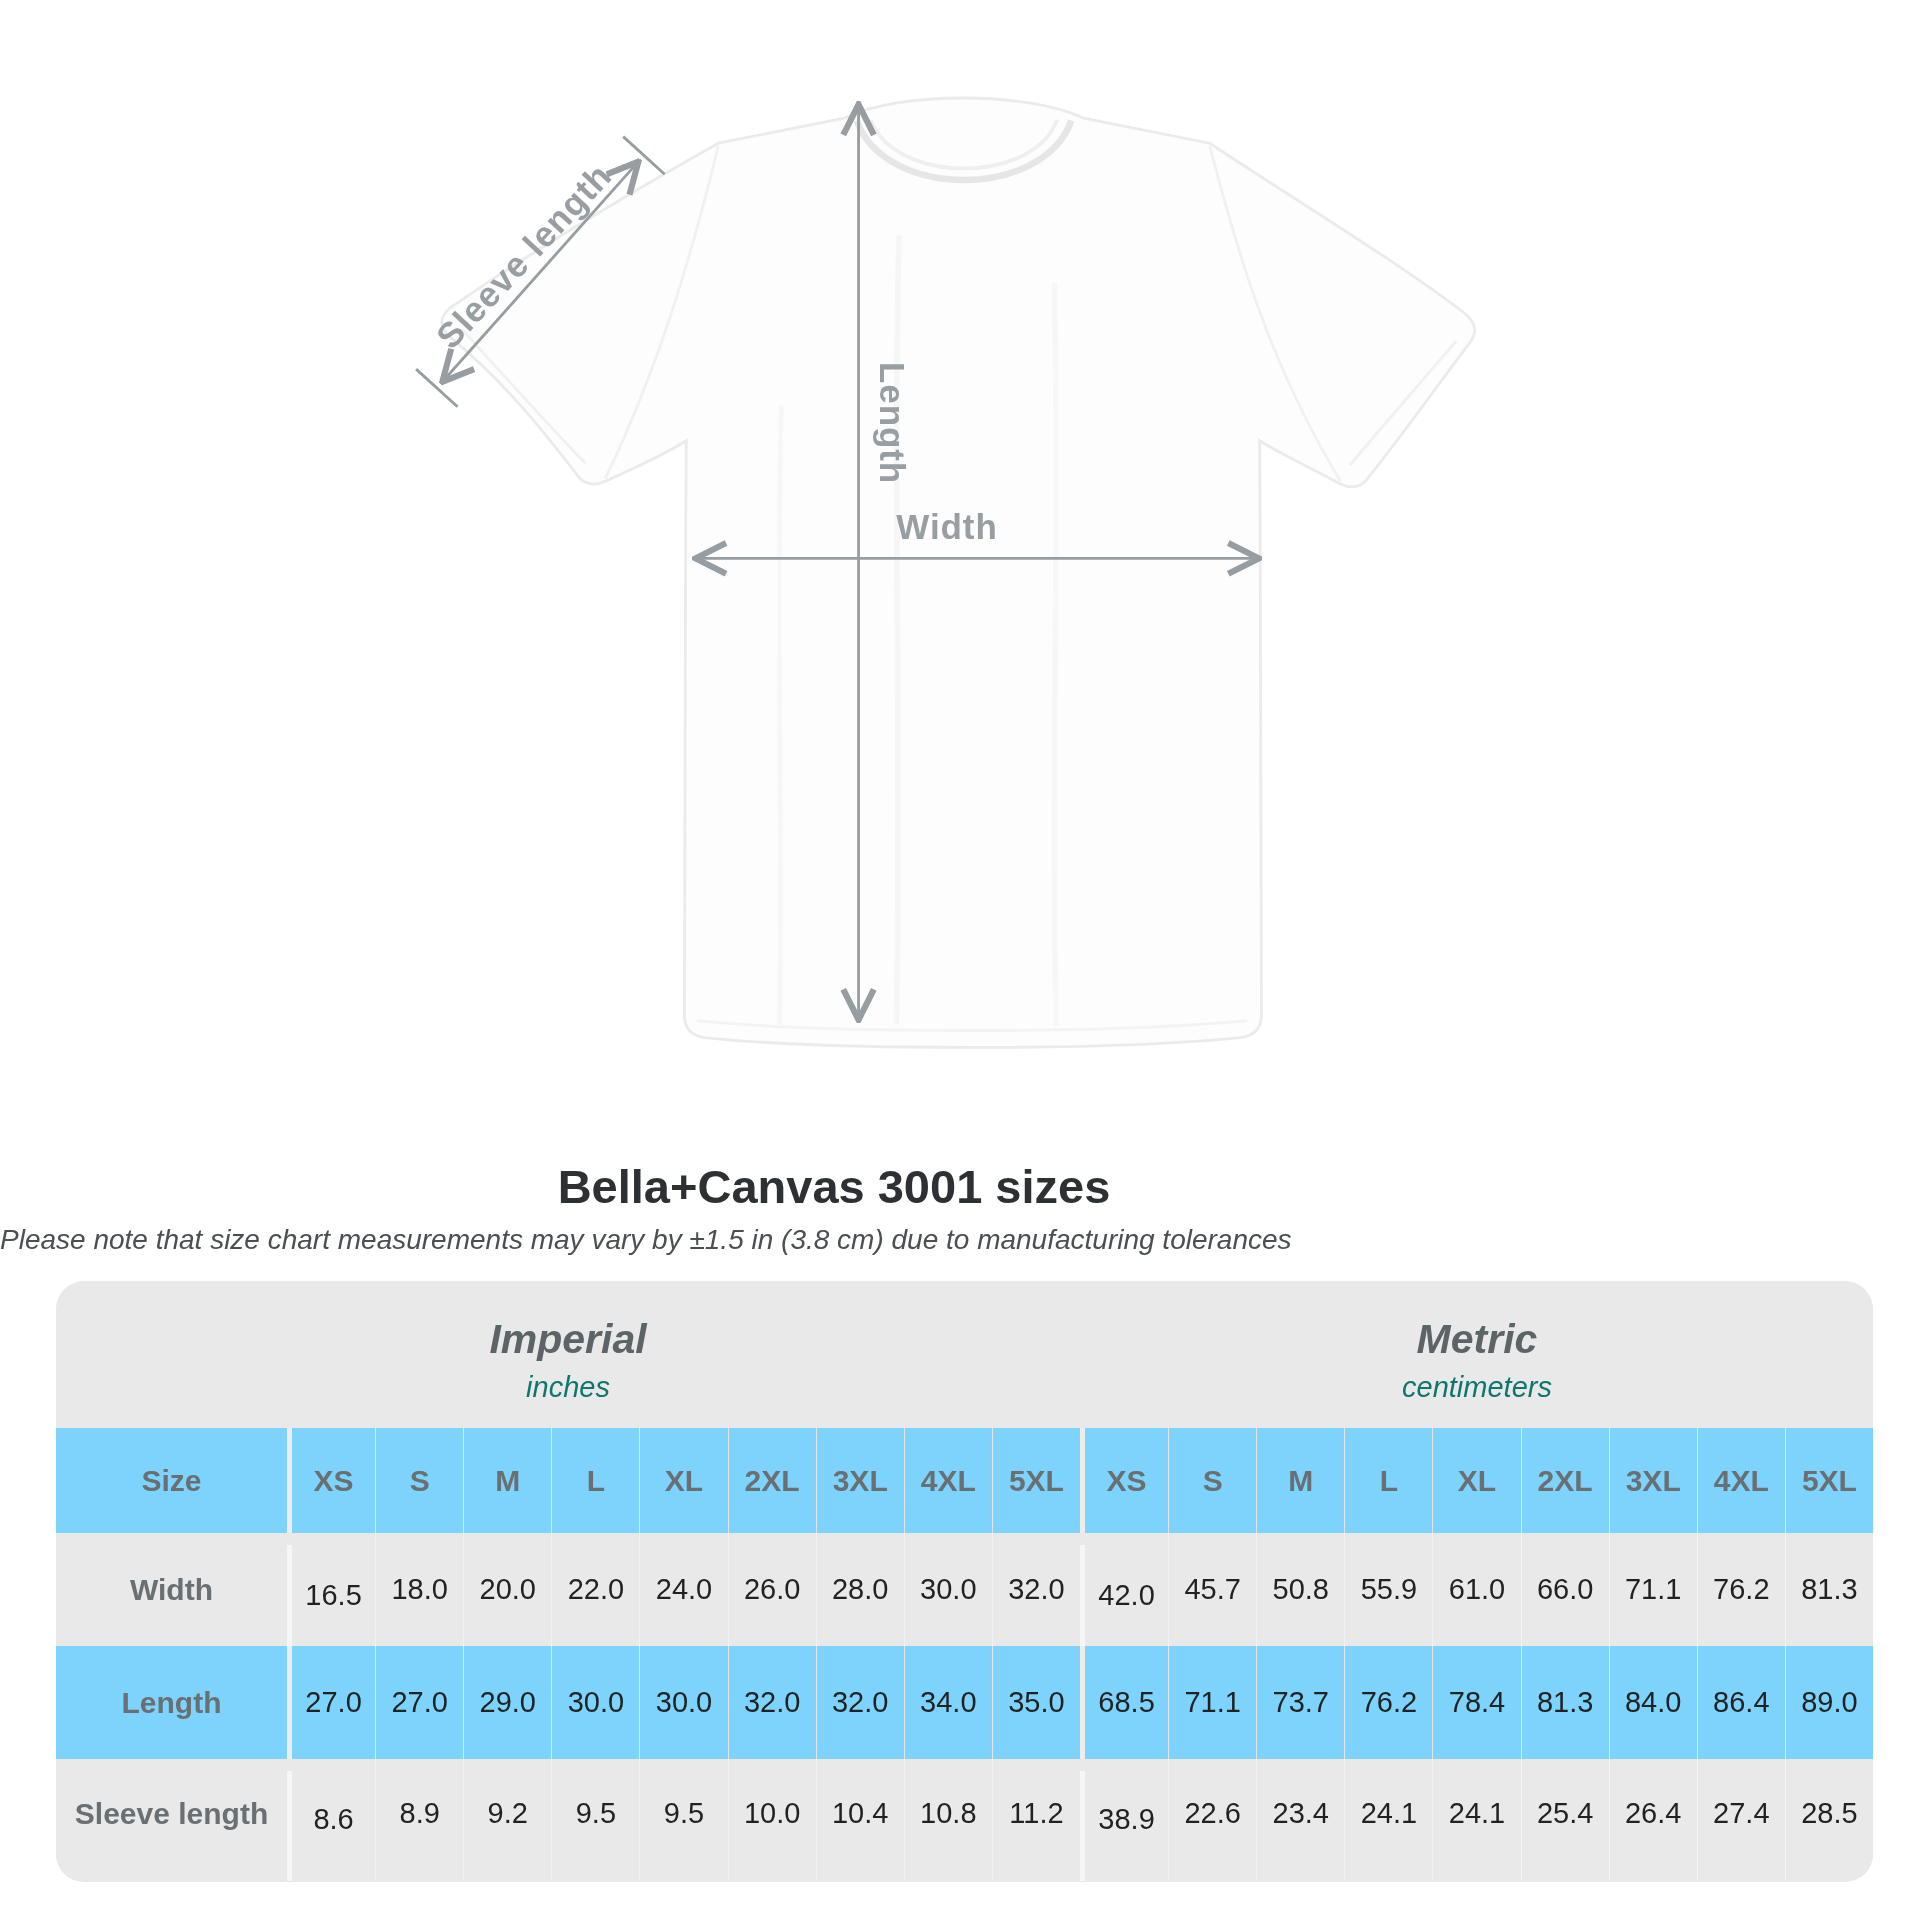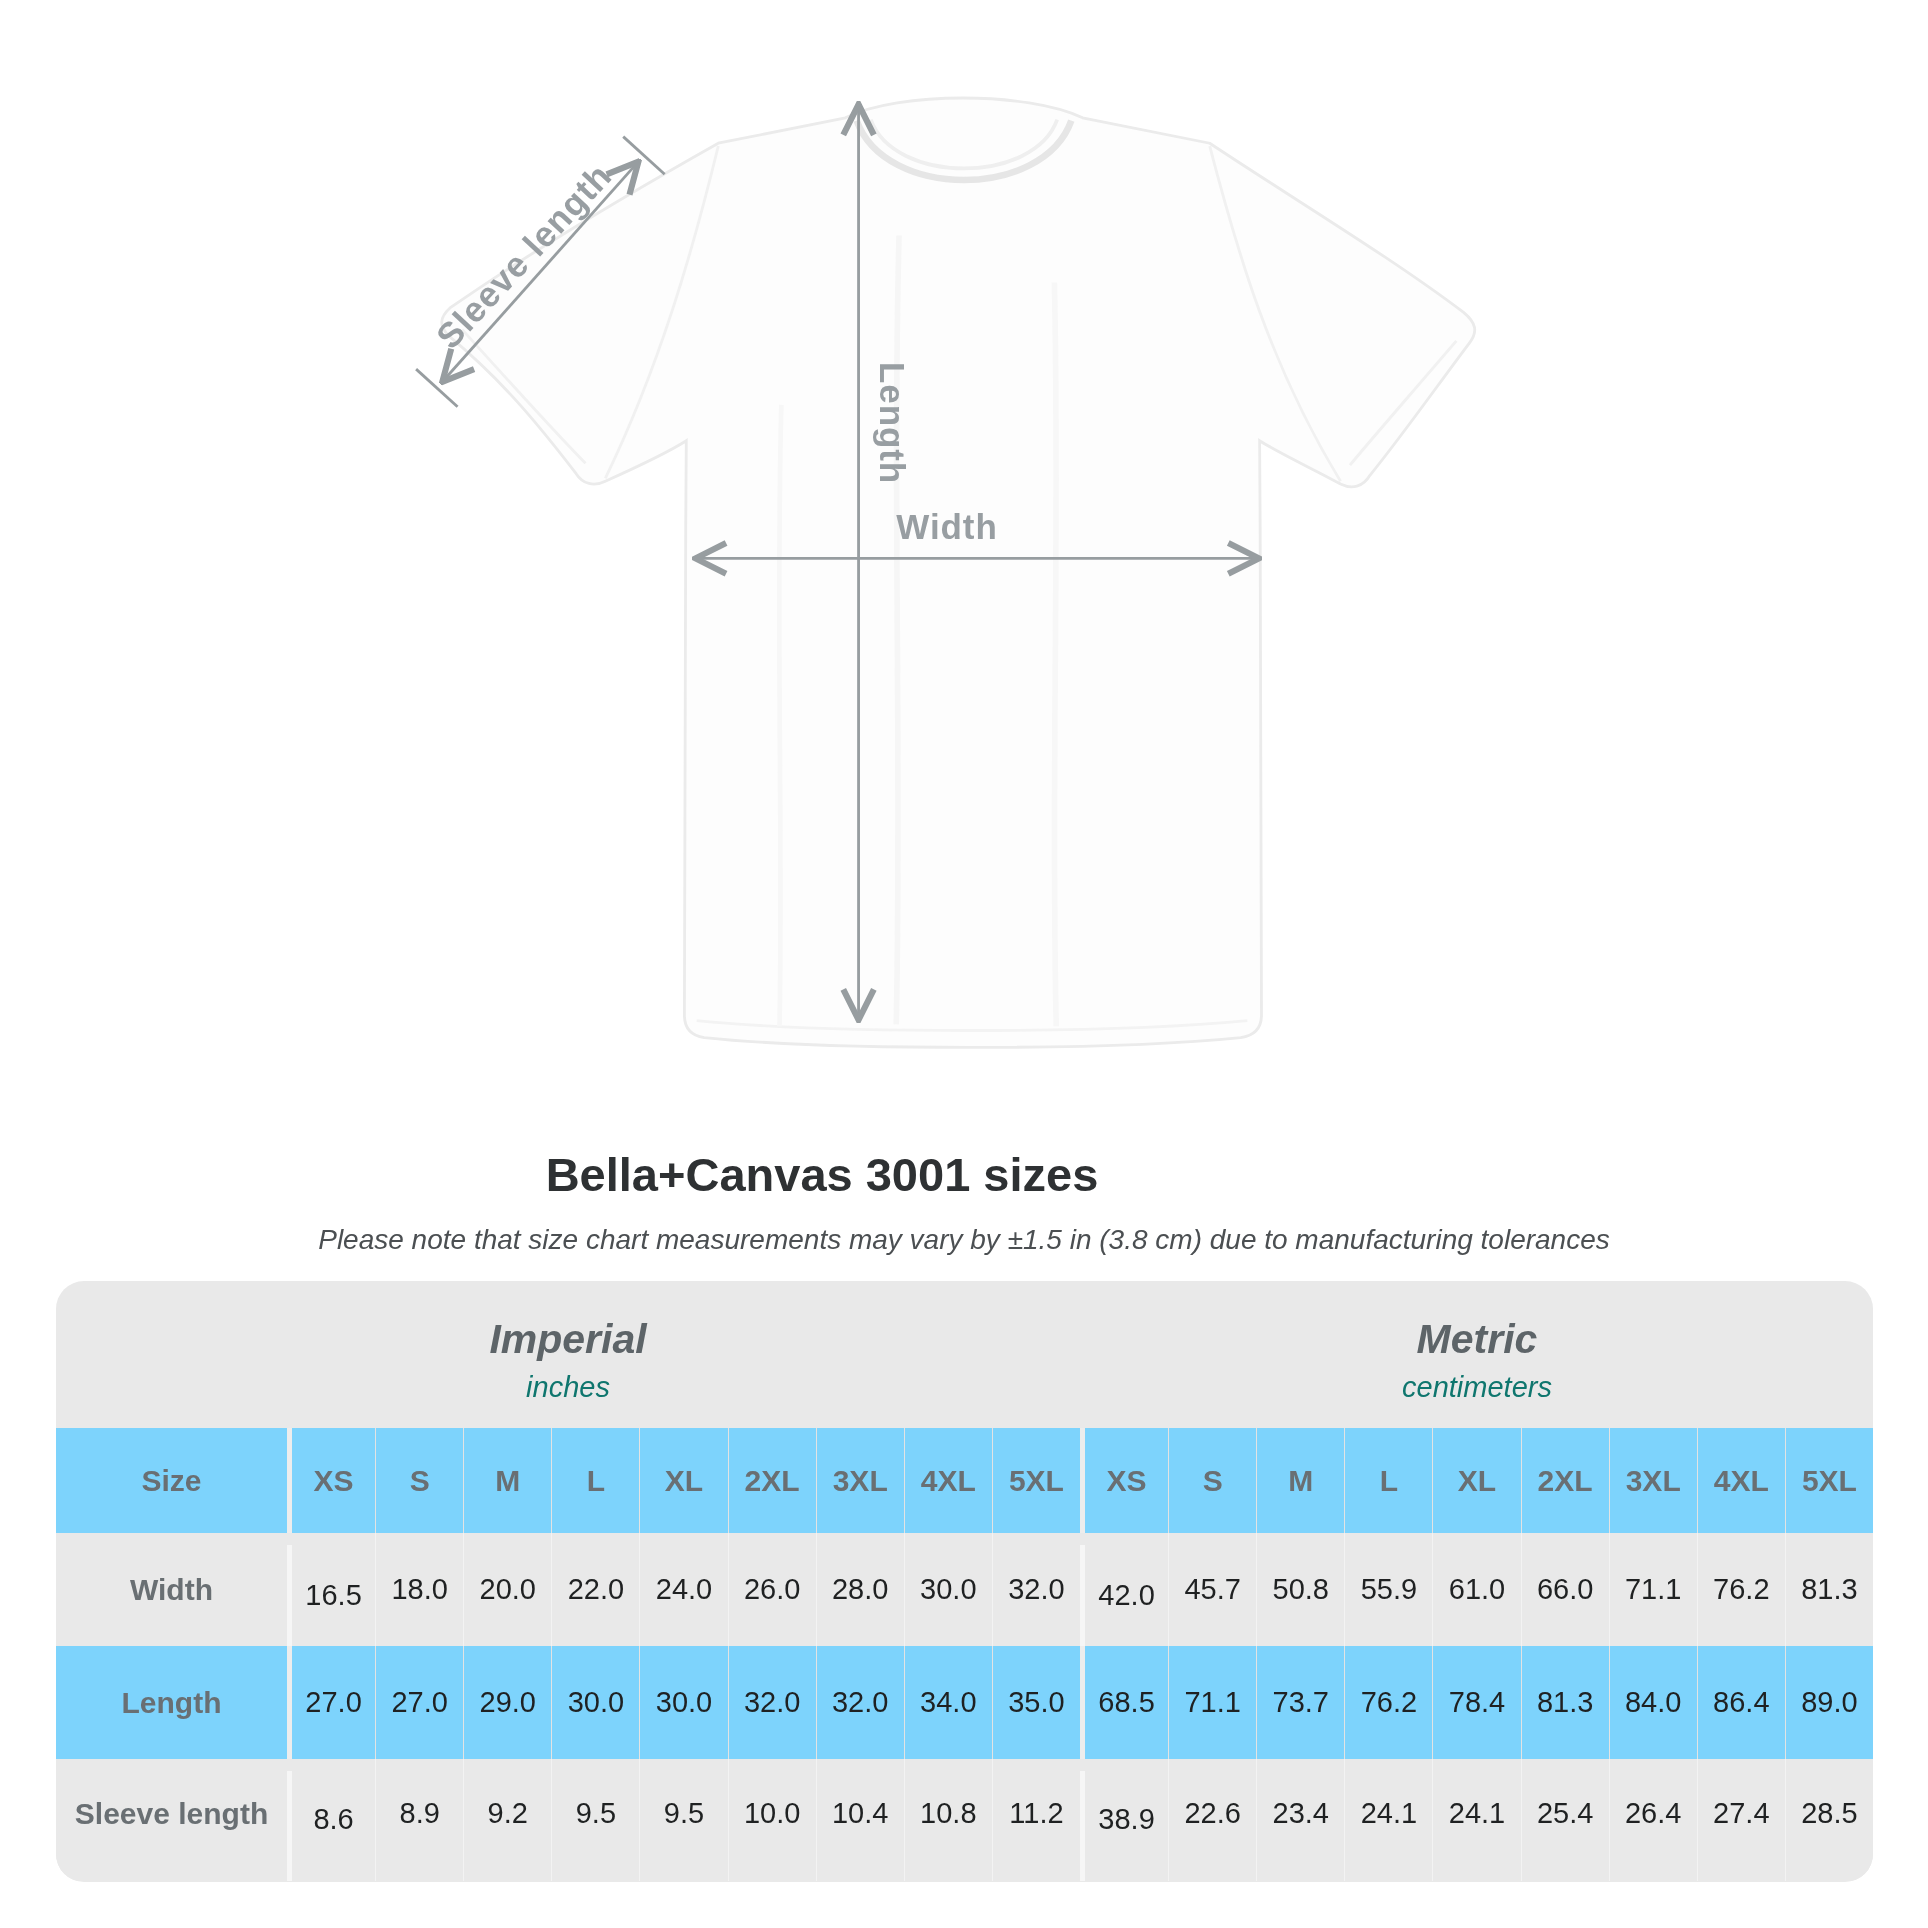--- a/index.html
+++ b/index.html
@@ -8,23 +8,23 @@
 
   
   .diagram{position:absolute;left:0;top:0;width:1928px;height:1177px;}
   .diagram svg{position:absolute;left:0;top:0;}
   .dim-label{position:absolute;color:#989ea2;font-weight:700;letter-spacing:0.9px;font-size:35px;white-space:nowrap;}
   .lab-sleeve{left:524px;top:256px;transform:translate(-50%,-50%) rotate(-47deg);}
   .lab-length{left:872px;top:362px;writing-mode:vertical-rl;}
   .lab-width{left:947px;top:527px;transform:translate(-50%,-50%);}
 
   
-  .title{position:absolute;top:1147px;left:0;width:1644px;text-align:center;margin:0;
+  .title{position:absolute;top:1147px;left:0;width:1644px;text-align:center;margin:12px;
          font-size:47px;font-weight:700;color:#2e3133;}
-  .subtitle{position:absolute;top:1224px;left:0;width:1928px;text-align:center;margin:0;
+  .subtitle{position:absolute;top:1224px;left:0;width:1928px;margin:0;
          font-size:28px;font-style:italic;color:#4b4f52;}
 
   
   .table-wrap{position:absolute;left:56px;top:1281px;width:1817px;height:601px;
               background:#e9e9e9;border-radius:28px;overflow:hidden;}
   .band{display:grid;grid-template-columns:1024px 794px;height:147px;}
   .band .grp{display:flex;flex-direction:column;align-items:center;justify-content:center;gap:7.5px;padding-top:11px;}
   .g-name{font-size:41px;font-weight:700;font-style:italic;color:#5d6468;}
   .g-unit{font-size:29px;font-style:italic;color:#0f766e;}
 

